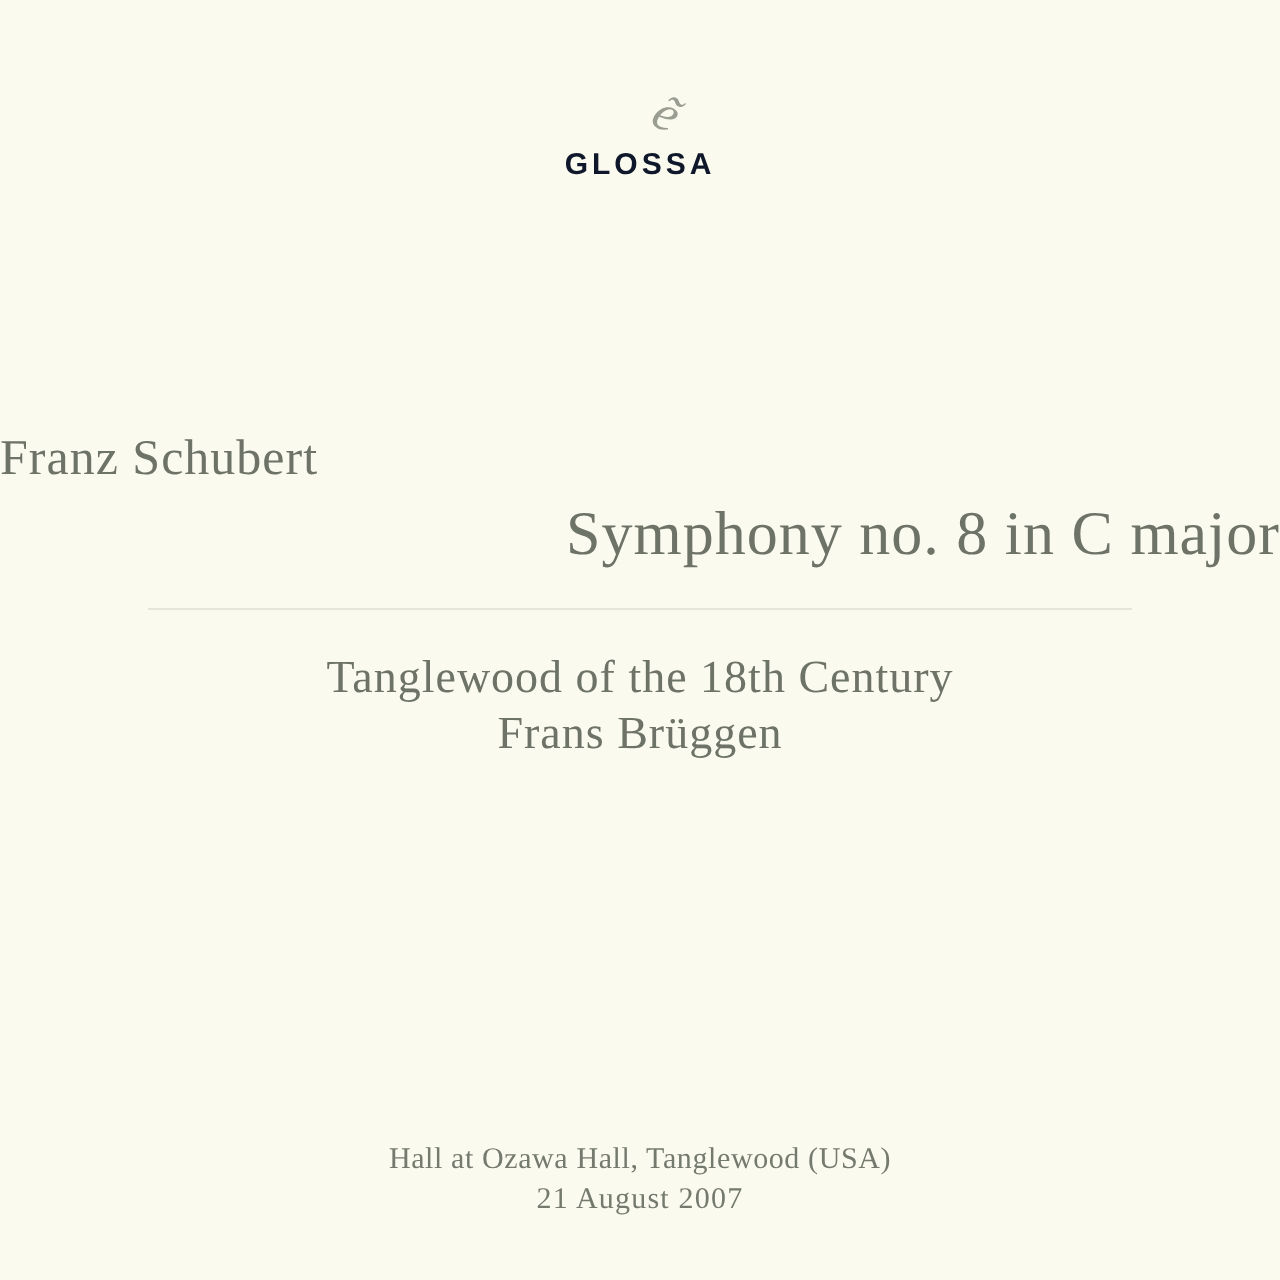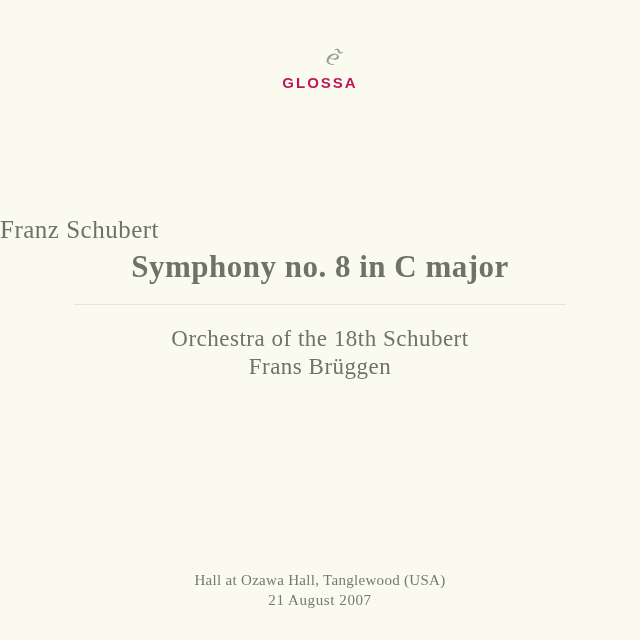--- a/index.html
+++ b/index.html
@@ -41,43 +41,42 @@
     color: #9A9D91;
     height: 28px;
   }
 
   .logo-wordmark {
     margin-top: 2px;
     font-family: "Liberation Sans", sans-serif;
     font-size: 15px;
     font-weight: 600;
     letter-spacing: 2px;
-    color: #be185d;
+    color: #0f172a;
   }
 
   
   .composer {
     position: absolute;
     top: 216px;
     left: 0;
     width: 100%;
     text-align: left;
     font-size: 25px;
     letter-spacing: 0.5px;
   }
 
   .work-title {
     position: absolute;
     top: 249px;
     left: 0;
     width: 100%;
-    text-align: center;
+    text-align: right;
     font-size: 31px;
     letter-spacing: 0.5px;
-    font-weight: bold;
   }
 
   .divider {
     position: absolute;
     top: 304px;
     left: 74px;
     width: 492px;
     height: 1px;
     background: #C9C9C3;
     border-bottom: 1px solid #E6E5DC;
@@ -135,21 +134,21 @@
     <span class="logo-icon">ẽ</span>
     <div class="logo-wordmark">GLOSSA</div>
   </div>
 
   <div class="composer">Franz Schubert</div>
 
   <div class="work-title">Symphony no. 8 in C major</div>
 
   <div class="divider"></div>
 
-  <div class="orchestra">Orchestra of the 18th Schubert</div>
+  <div class="orchestra">Tanglewood of the 18th Century</div>
 
   <div class="conductor">Frans Brüggen</div>
 
   <div class="venue-line">Hall at Ozawa Hall, Tanglewood (USA)</div>
 
   <div class="date-line">21 August 2007</div>
 
 </div>
 
 </body></html>

